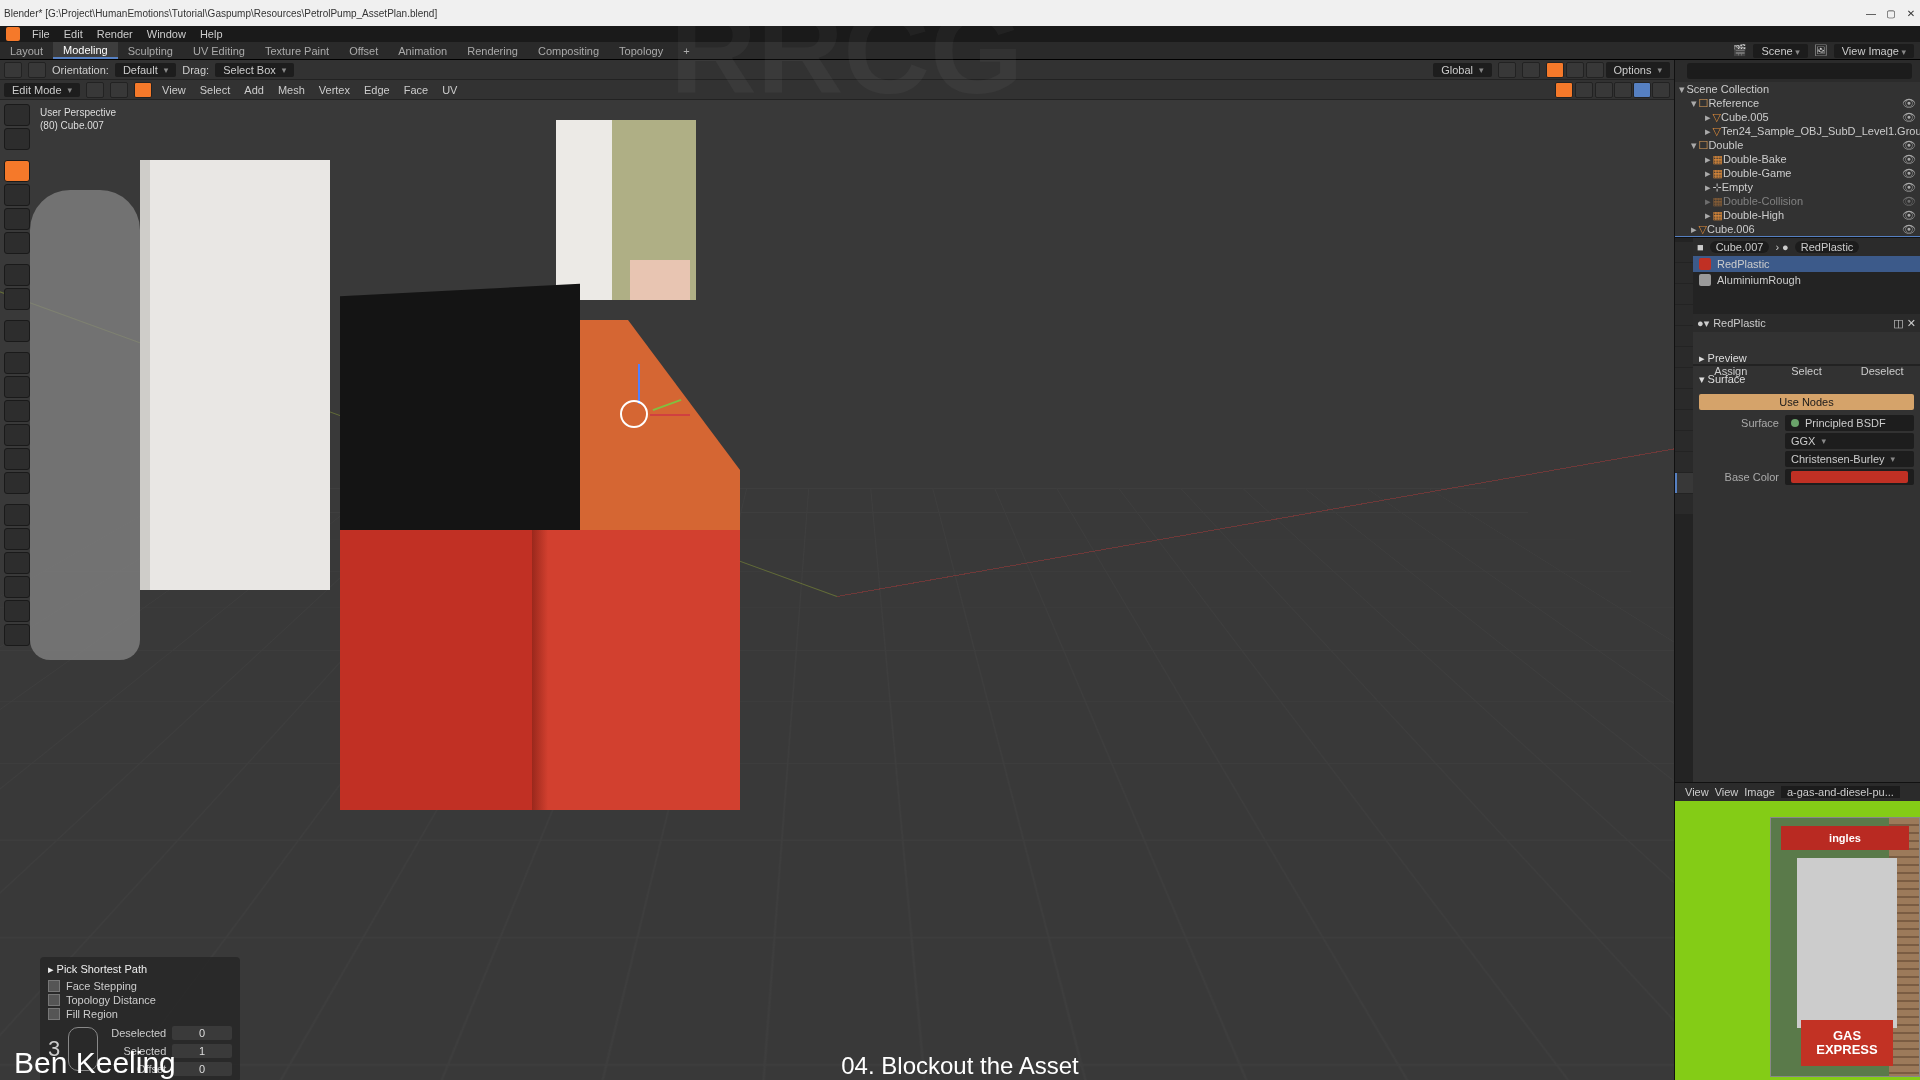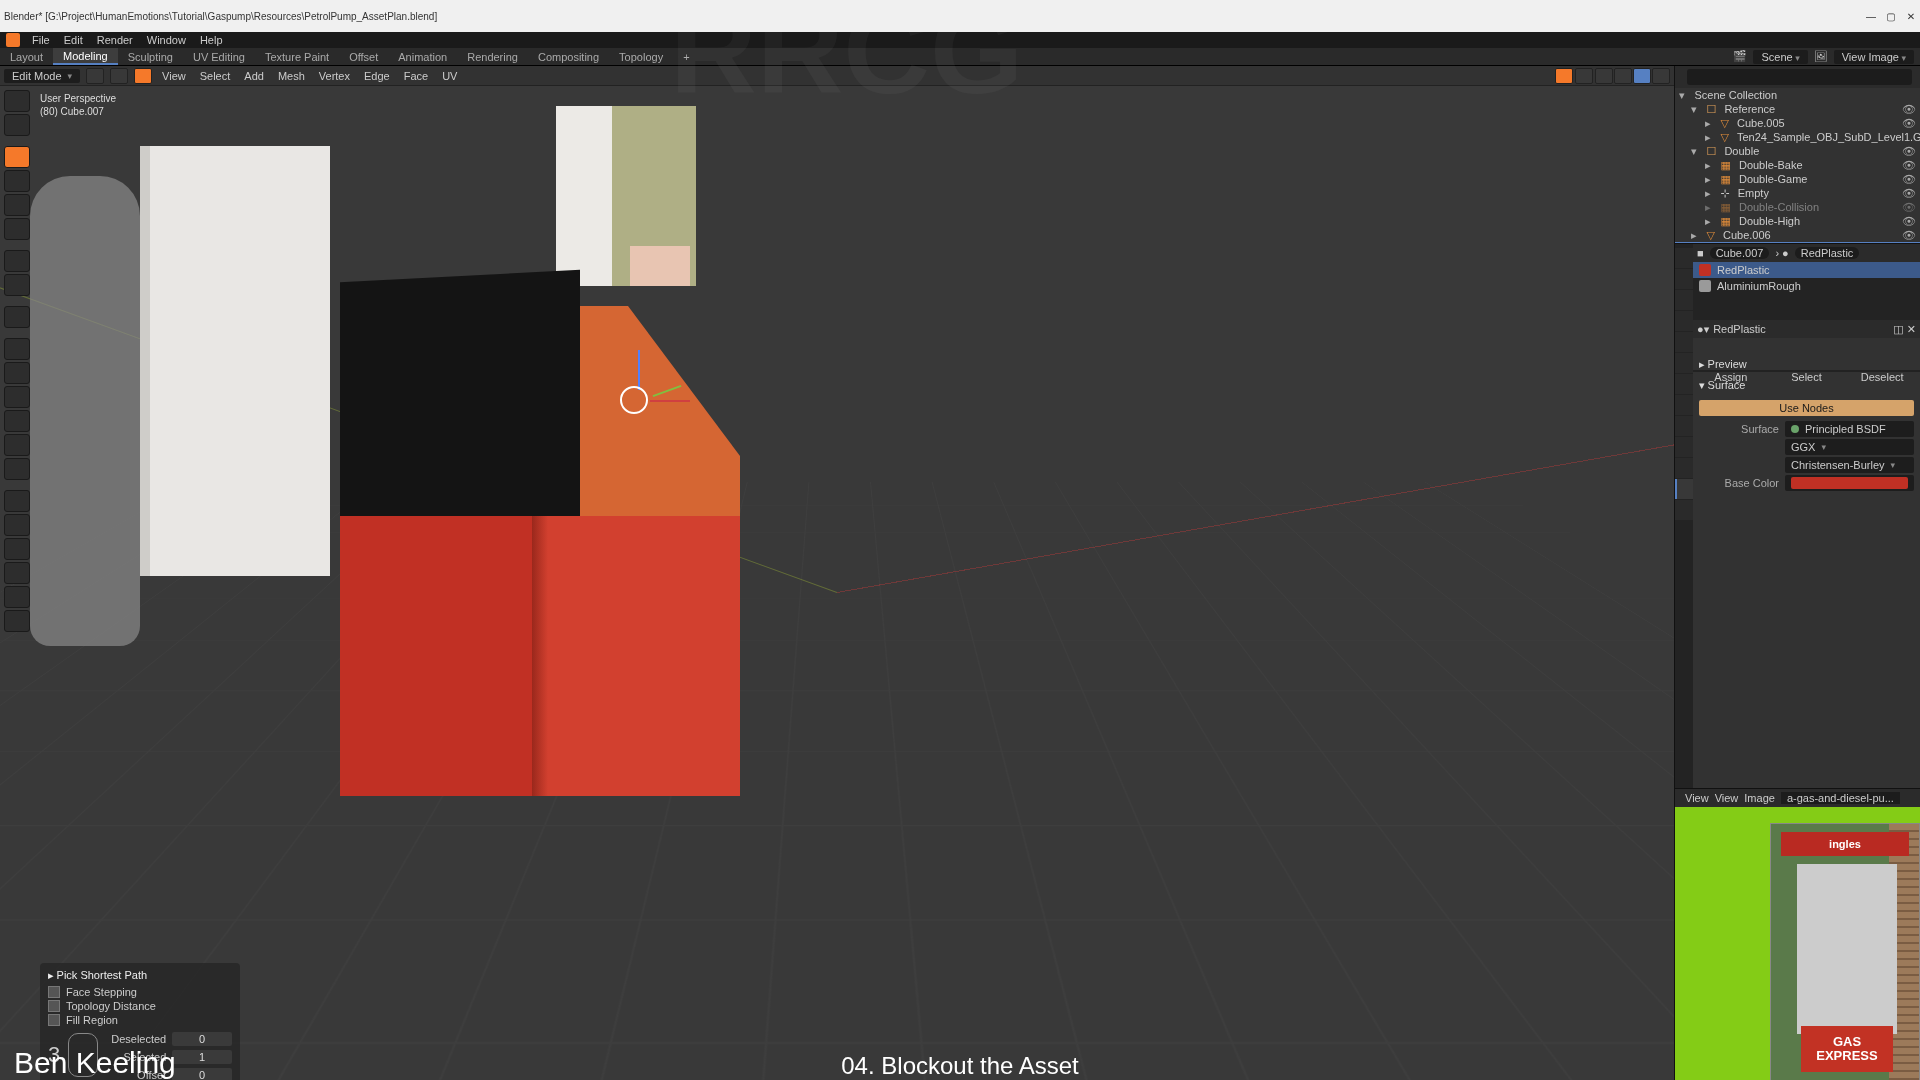--- a/index.html
+++ b/index.html
@@ -1,19 +1,19 @@
 <!DOCTYPE html>
 <html><head>
 <meta charset="utf-8">
 <style>
 * { margin: 0; padding: 0; box-sizing: border-box; font-family: "Segoe UI", Arial, sans-serif; }
 body { width: 1920px; height: 1080px; background: #393939; color: #ccc; overflow: hidden; font-size: 11px; position: relative; }
 
 
-.titlebar { height: 32px; background: #f0f0f0; display: flex; align-items: center; padding: 0 4px; color: #333; font-size: 10px; justify-content: space-between; }
+.titlebar { height: 26px; background: #f0f0f0; display: flex; align-items: center; padding: 0 4px; color: #333; font-size: 10px; justify-content: space-between; }
 .titlebar-right { display: flex; gap: 10px; }
 .titlebar-right span { width: 10px; text-align: center; }
 
 
 .topmenu { height: 16px; background: #1a1a1a; display: flex; align-items: center; padding: 0 6px; gap: 2px; }
 .topmenu .logo { width: 14px; height: 14px; background: #f5792a; border-radius: 2px; margin-right: 4px; }
 .topmenu .mi { color: #ccc; padding: 2px 6px; cursor: pointer; }
 
 
 .workspace { height: 18px; background: #2a2a2a; display: flex; align-items: stretch; border-bottom: 1px solid #000; }
@@ -80,21 +80,21 @@
 .op-panel .lbl { color: #ccc; }
 .op-panel .numrow { display: flex; align-items: center; gap: 6px; margin-top: 4px; }
 .op-panel .numf { flex: 1; background: #3a3a3a; text-align: center; border-radius: 2px; padding: 1px 0; color: #ddd; }
 .op-panel .mouse { width: 30px; height: 44px; border: 1px solid #888; border-radius: 10px; display: flex; flex-direction: column; align-items: center; justify-content: center; gap: 4px; }
 
 
 .outliner { height: 178px; border-bottom: 1px solid #111; display: flex; flex-direction: column; }
 .outliner-hdr { height: 22px; background: #2b2b2b; display: flex; align-items: center; gap: 4px; padding: 0 4px; }
 .outliner-hdr .search { flex: 1; background: #1c1c1c; border-radius: 3px; height: 16px; }
 .outliner-body { flex: 1; overflow: hidden; font-size: 11px; }
-.ol-row { display: flex; align-items: center; height: 14px; padding: 0 4px; gap: 8px; }
+.ol-row { display: flex; align-items: center; height: 14px; padding: 0 4px; gap: 0; }
 .ol-row.sel { background: #5680c2; color: #fff; }
 .ol-row .tail { margin-left: auto; display: flex; gap: 2px; color: #aaa; }
 .triangle::before { content: "▸"; color: #aaa; margin-right: 2px; }
 .triangle.open::before { content: "▾"; }
 .oricon { color: #e5a35a; }
 .meshicon { color: #e28d3a; }
 
 
 .properties { flex: 1; display: flex; }
 .prop-tabs { width: 18px; background: #232323; display: flex; flex-direction: column; padding-top: 4px; gap: 1px; }
@@ -177,20 +177,38 @@
     <span>🎬</span>
     <div class="field chev">Scene</div>
     <span>🖼</span>
     <div class="field chev">View Image</div>
   </div>
 </div>
 
 <div class="main">
   <div class="viewport-area">
 
+    <div class="vhdr">
+      <div class="iconbtn"></div>
+      <div class="iconbtn"></div>
+      <span>Orientation:</span>
+      <div class="dd chev">Default</div>
+      <span>Drag:</span>
+      <div class="dd chev">Select Box</div>
+      <div style="flex:1"></div>
+      <div class="dd chev">Global</div>
+      <div class="iconbtn"></div>
+      <div class="iconbtn"></div>
+      <div class="right">
+        <div class="iconbtn active"></div>
+        <div class="iconbtn"></div>
+        <div class="iconbtn"></div>
+        <div class="dd chev">Options</div>
+      </div>
+    </div>
 
     <div class="vhdr">
       <div class="dd chev">Edit Mode</div>
       <div class="iconbtn"></div>
       <div class="iconbtn"></div>
       <div class="iconbtn active"></div>
       <div class="mi">View</div>
       <div class="mi">Select</div>
       <div class="mi">Add</div>
       <div class="mi">Mesh</div>

